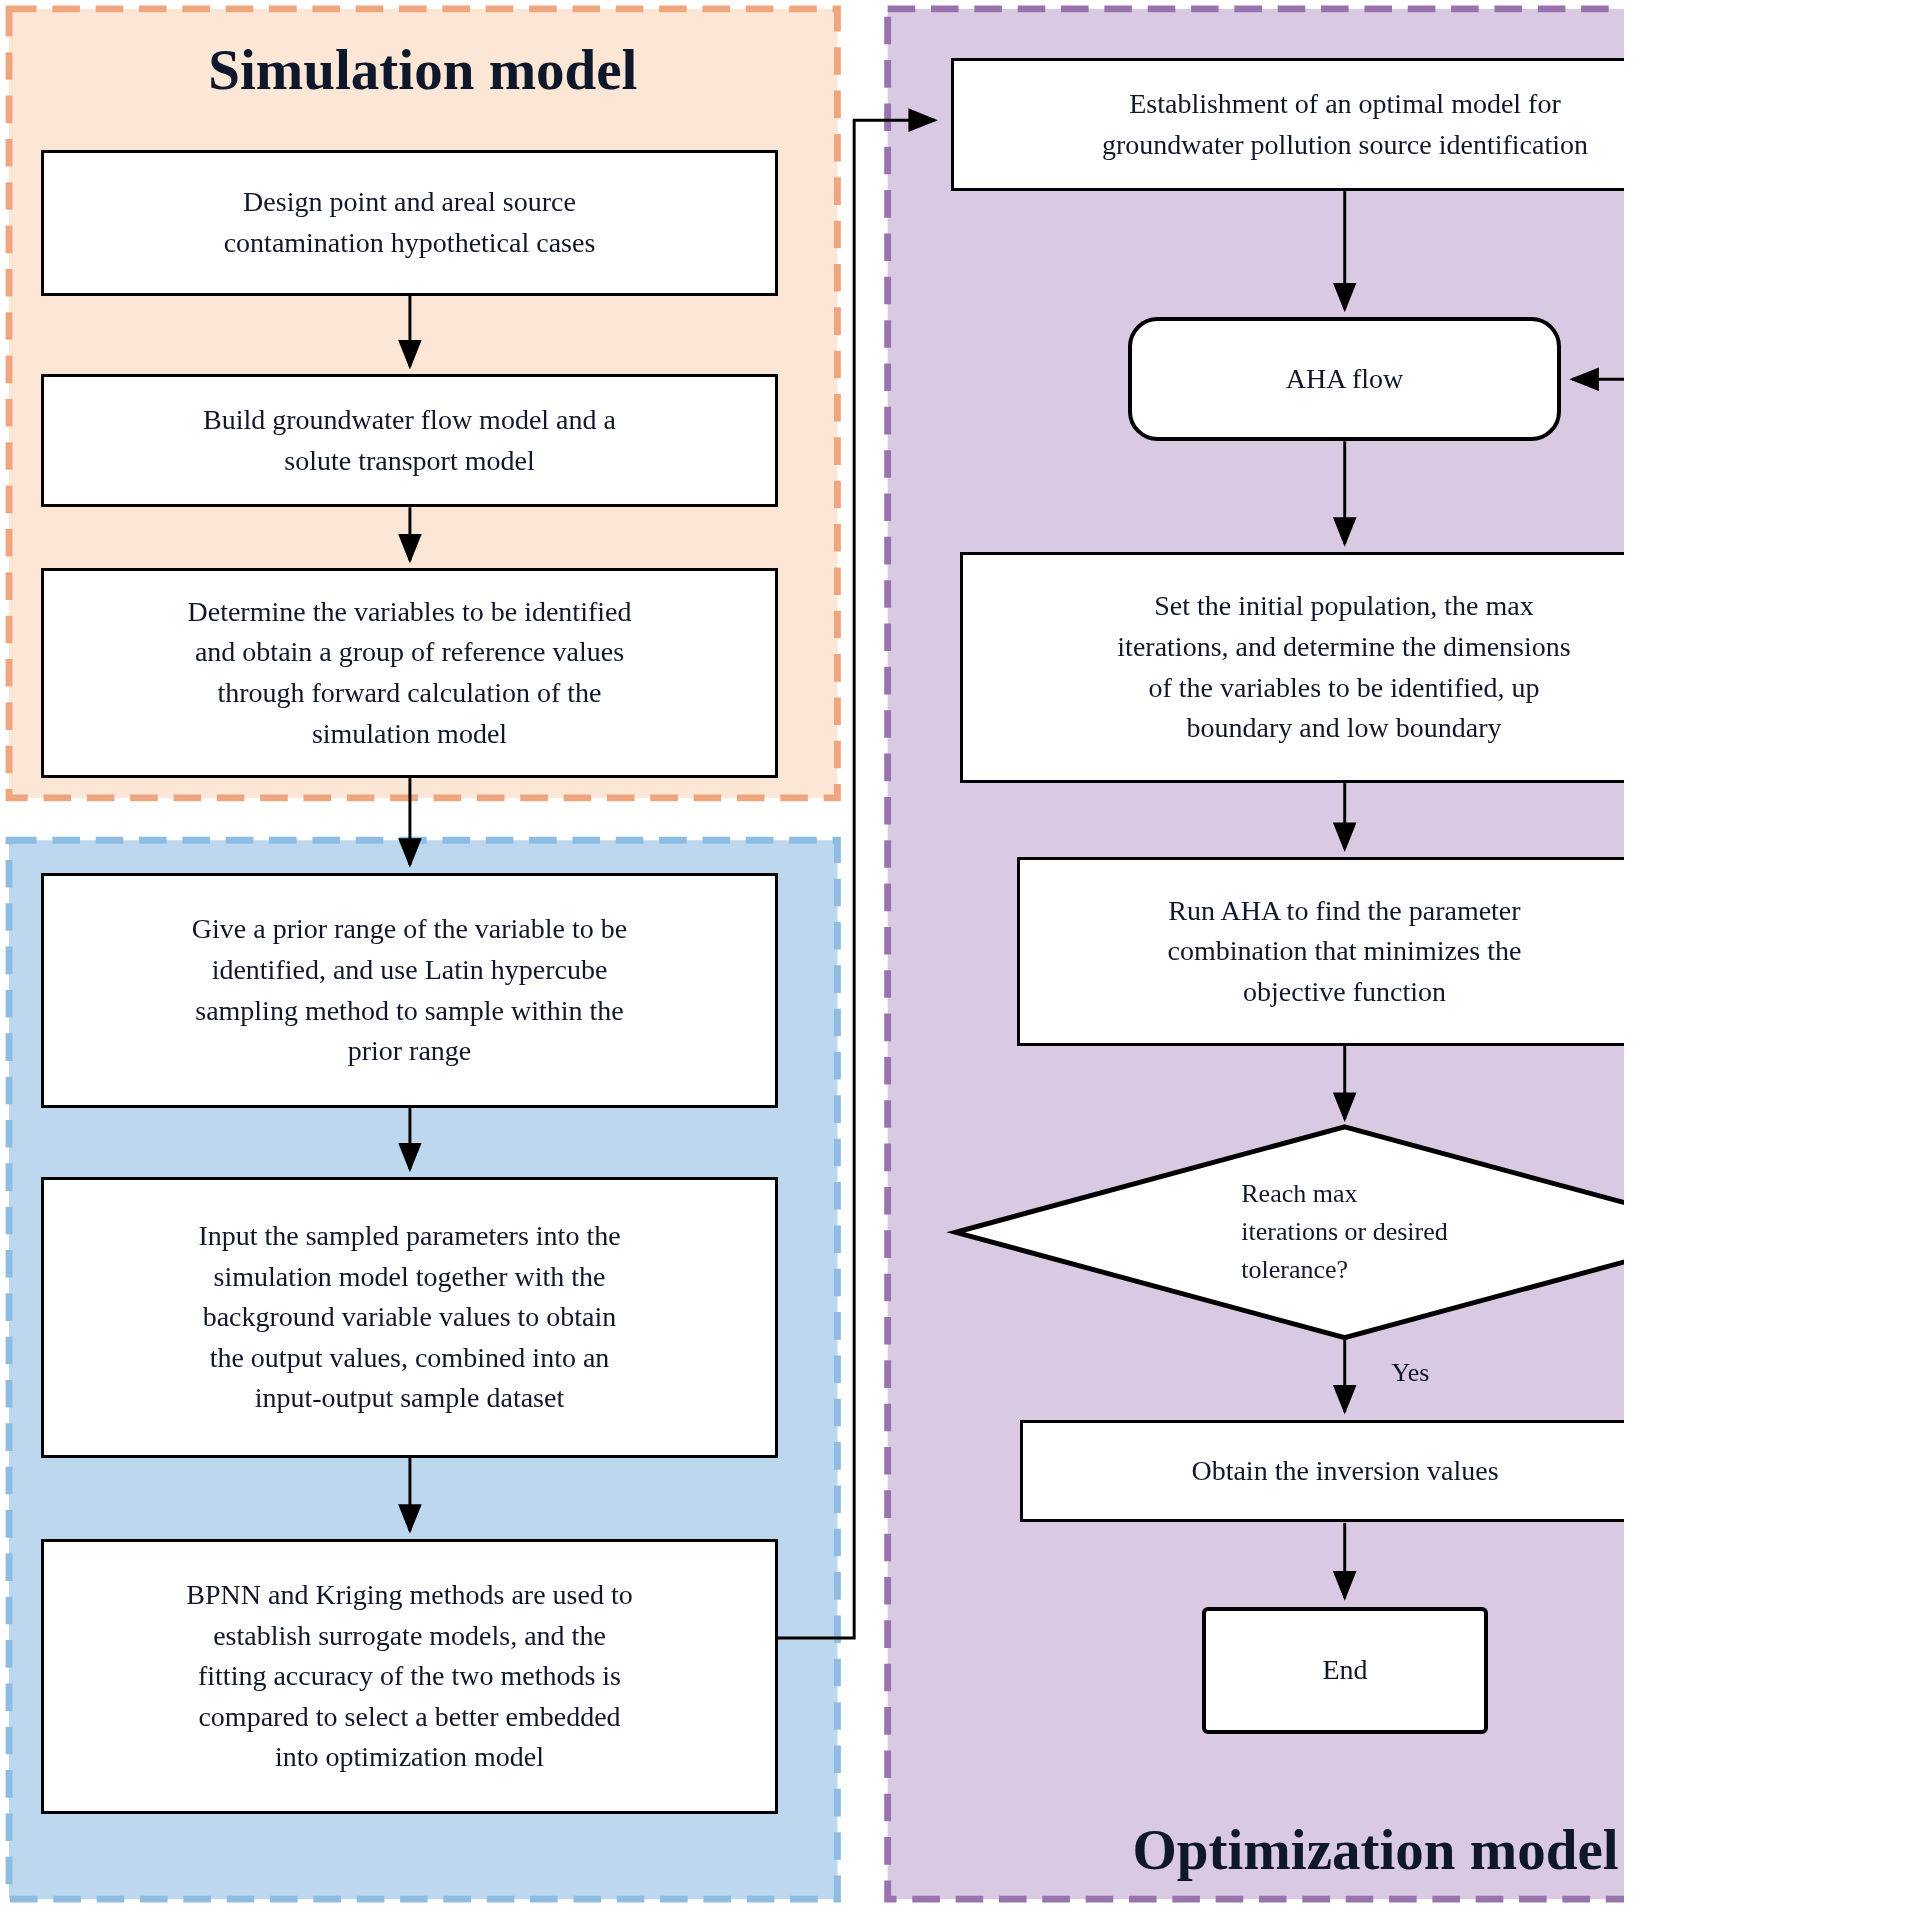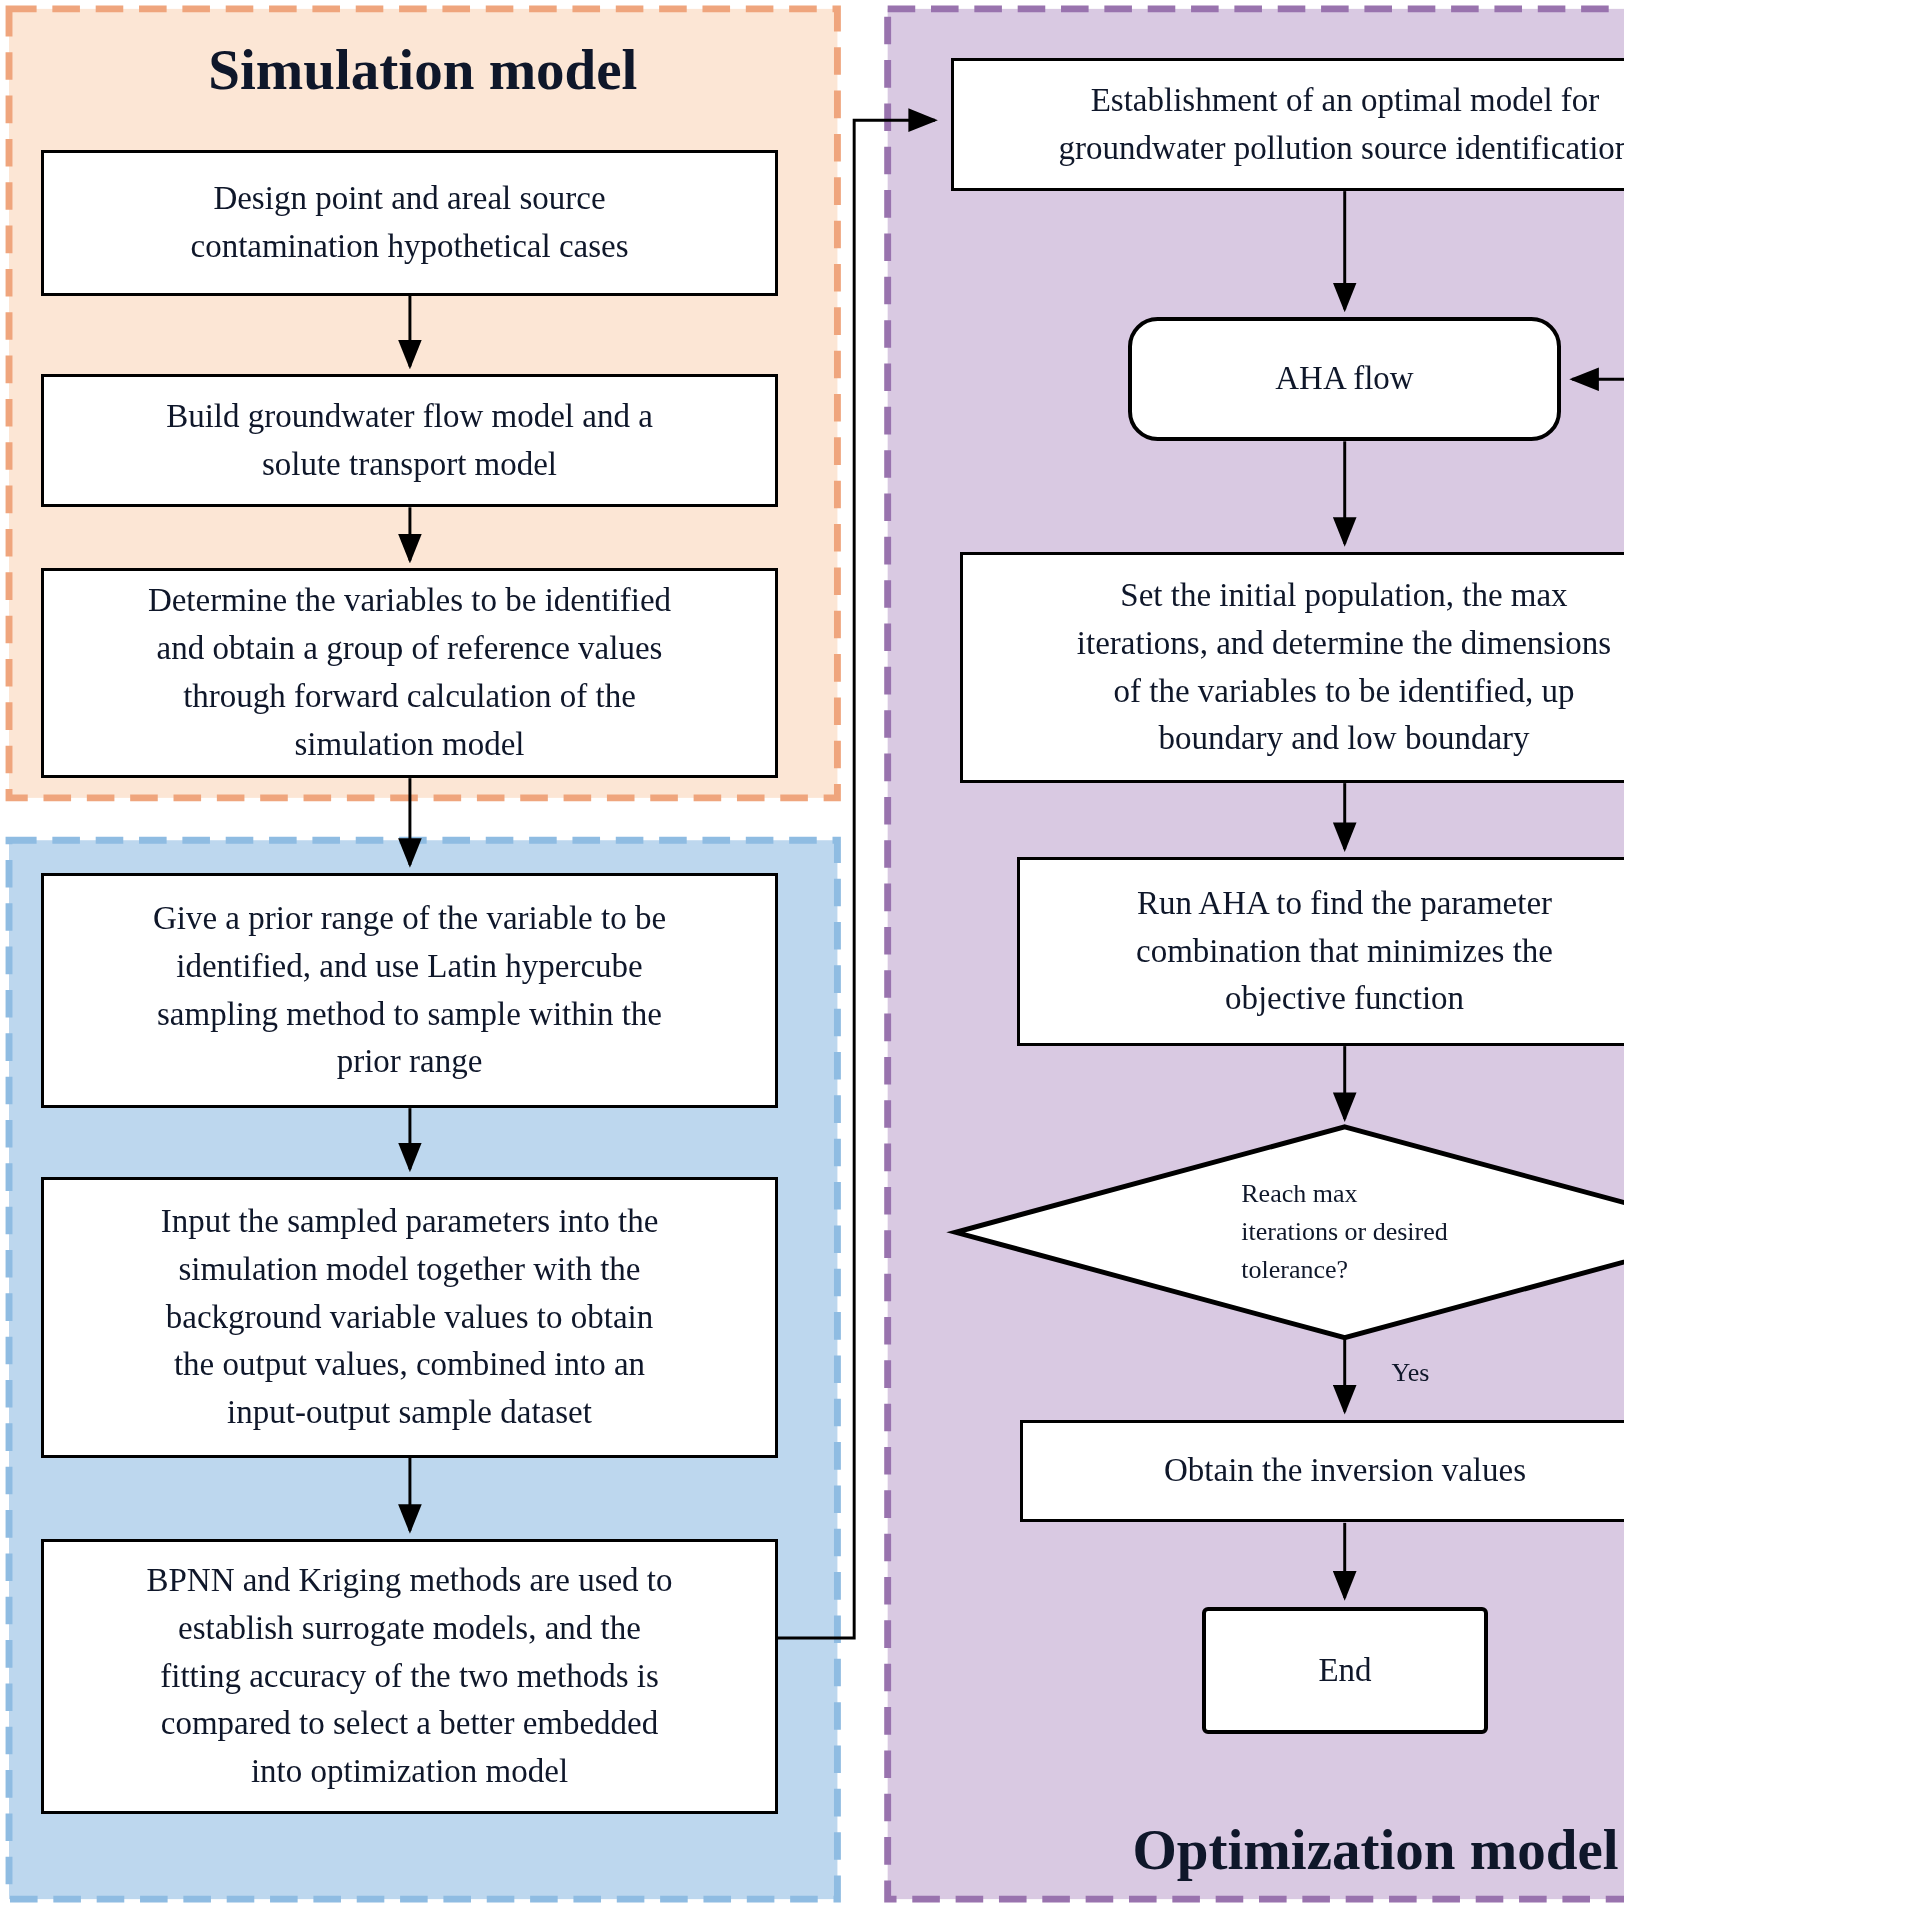--- a/index.html
+++ b/index.html
@@ -21,21 +21,21 @@
   .node {
     position: absolute;
     z-index: 2;
     display: flex;
     align-items: center;
     justify-content: center;
     text-align: center;
     box-sizing: border-box;
     background: #ffffff;
     border: 3.9px solid #000;
-    font-size: 33px;
+    font-size: 28px;
     line-height: 1.45;
     white-space: pre-line;
   }
   .rounded {
     border-width: 4.9px;
     border-radius: 29.6px;
   }
   .floating-label {
     position: absolute;
     z-index: 2;

